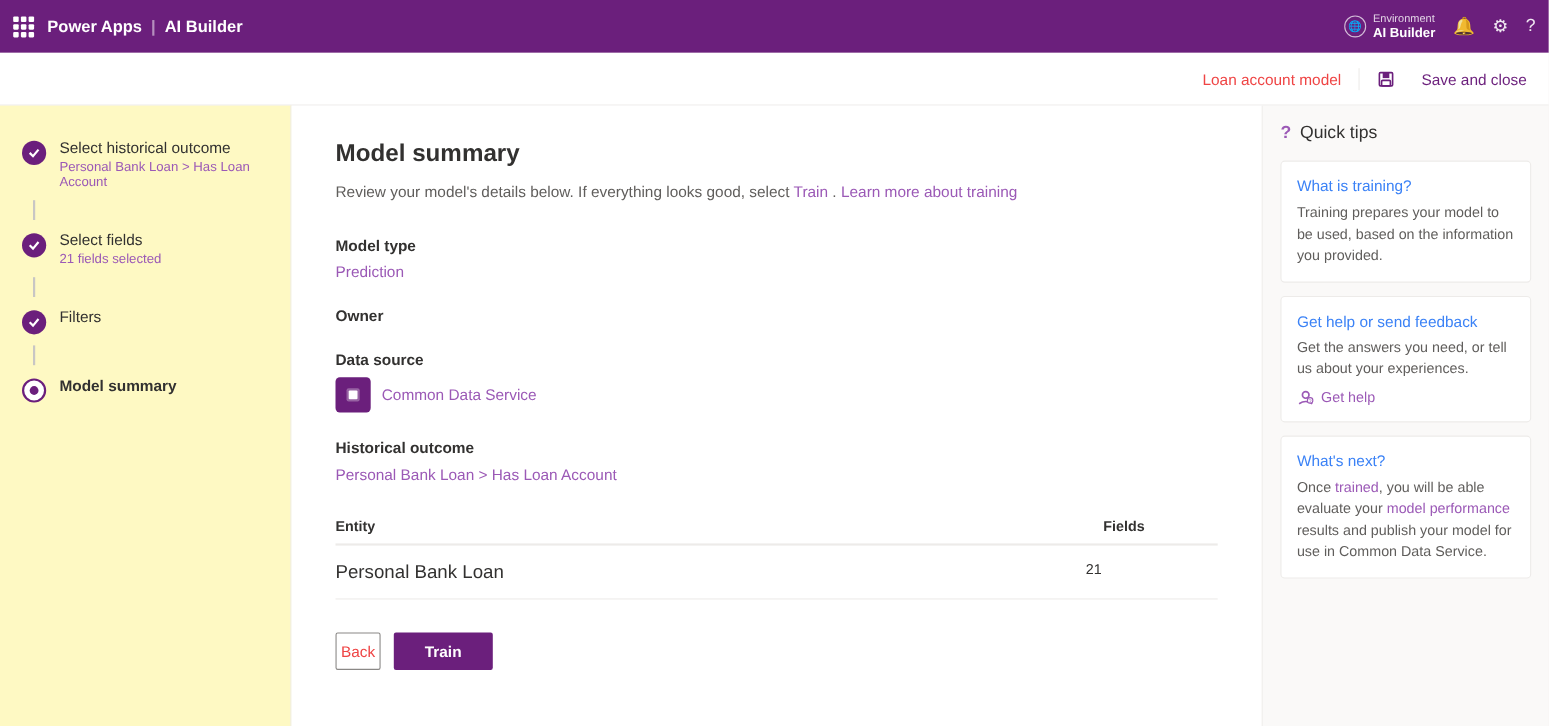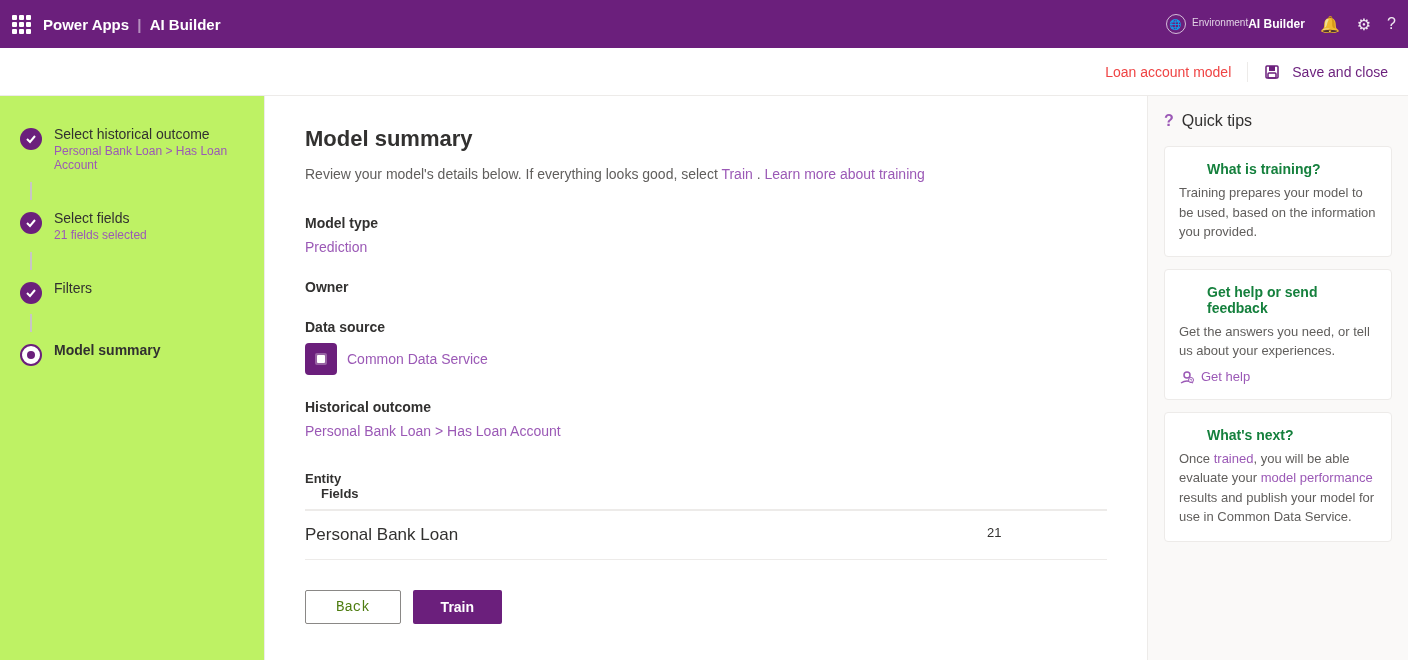--- a/index.html
+++ b/index.html
@@ -14,49 +14,49 @@
       padding: 0 12px;
       color: white;
       justify-content: space-between;
     }
     .topnav-left { display: flex; align-items: center; gap: 12px; }
     .topnav-logo { font-size: 15px; font-weight: 600; color: white; }
     .topnav-separator { color: rgba(255,255,255,0.5); margin: 0 4px; }
     .topnav-right { display: flex; align-items: center; gap: 16px; }
     .env-block { display: flex; align-items: center; gap: 6px; color: white; font-size: 12px; }
     .env-icon { width: 20px; height: 20px; border-radius: 50%; border: 1.5px solid rgba(255,255,255,0.7); display: flex; align-items: center; justify-content: center; font-size: 10px; }
-    .env-text { display: flex; flex-direction: row; }
+    .env-text { display: flex; flex-direction: column; }
     .env-label { font-size: 10px; opacity: 0.8; }
     .env-name { font-size: 12px; font-weight: 600; }
     .topnav-icon { color: white; font-size: 16px; cursor: pointer; opacity: 0.9; }
     .waffle-icon { display: grid; grid-template-columns: repeat(3,5px); grid-gap: 2px; }
     .waffle-dot { width: 5px; height: 5px; background: white; border-radius: 1px; }
 
     
     .subheader {
       background: white;
       height: 48px;
       display: flex;
       align-items: center;
       justify-content: flex-end;
       padding: 0 20px;
       border-bottom: 1px solid #edebe9;
       gap: 16px;
     }
     .subheader-model-name { font-size: 14px; color: #ef4444; }
     .subheader-divider { width: 1px; height: 20px; background: #edebe9; }
-    .save-close-btn { display: flex; align-items: center; gap: 12px; color: #6b1f7c; font-size: 14px; cursor: pointer; background: none; border: none; }
+    .save-close-btn { display: flex; align-items: center; gap: 24px; color: #6b1f7c; font-size: 14px; cursor: pointer; background: none; border: none; }
 
     
     .main-layout { display: flex; height: calc(660px - 48px - 48px); }
 
     
     .sidebar {
       width: 265px;
-      background: #bef264;
+      background: #fef9c3;
       border-right: 1px solid #edebe9;
       padding: 20px 0;
       flex-shrink: 0;
     }
     .step-item { display: flex; align-items: flex-start; padding: 10px 20px; gap: 12px; }
     .step-circle {
       width: 22px; height: 22px; border-radius: 50%;
       display: flex; align-items: center; justify-content: center;
       flex-shrink: 0; margin-top: 2px;
     }
@@ -82,50 +82,50 @@
     .desc-link { color: #9b59b6; cursor: pointer; text-decoration: none; }
     .section-label { font-size: 14px; font-weight: 600; color: #323130; margin-bottom: 8px; }
     .section-value { font-size: 14px; color: #9b59b6; margin-bottom: 24px; cursor: pointer; }
     .section-block { margin-bottom: 24px; }
     .datasource-box { display: flex; align-items: center; gap: 10px; }
     .cds-icon {
       width: 32px; height: 32px; background: #6b1f7c; border-radius: 4px;
       display: flex; align-items: center; justify-content: center; color: white; font-size: 14px;
     }
     .table-section { margin-top: 20px; }
-    .table-header { display: flex; padding: 8px 0; border-bottom: 2px solid #edebe9; flex-direction: column; }
+    .table-header { display: flex; padding: 8px 0; border-bottom: 2px solid #edebe9; }
     .col-entity { flex: 1; font-size: 13px; font-weight: 600; color: #323130; }
     .col-fields { width: 120px; font-size: 13px; font-weight: 600; color: #323130; padding-left: 16px; }
     .table-row-data { display: flex; padding: 14px 0; border-bottom: 1px solid #edebe9; }
     .cell-entity { flex: 1; font-size: 17px; color: #323130; }
     .cell-fields { width: 120px; font-size: 13px; color: #323130; }
 
     .btn-row { display: flex; gap: 12px; margin-top: 30px; }
     .btn-back {
-      padding: 8px 30px; background: white; border: 1px solid #8a8886;
-      color: #4d7c0f; font-size: 14px; cursor: pointer; border-radius: 2px; font-family: Liberation Mono, monospace;
+      padding: 8px 4px; background: white; border: 1px solid #8a8886;
+      color: #ef4444; font-size: 14px; cursor: pointer; border-radius: 2px;
     }
     .btn-train {
       padding: 8px 28px; background: #6b1f7c; border: none;
       color: white; font-size: 14px; cursor: pointer; border-radius: 2px; font-weight: 600;
     }
 
     
     .quick-tips {
       width: 260px;
       background: #faf9f8;
       padding: 16px;
       overflow-y: auto;
       flex-shrink: 0;
     }
     .qt-header { display: flex; align-items: center; gap: 8px; margin-bottom: 16px; }
     .qt-icon { color: #9b59b6; font-size: 16px; font-weight: bold; }
     .qt-title { font-size: 16px; font-weight: 400; color: #323130; }
     .qt-card { background: white; border: 1px solid #edebe9; border-radius: 4px; padding: 14px; margin-bottom: 12px; }
-    .qt-card-title { font-size: 14px; font-weight: 700; color: #15803d; margin-bottom: 6px; margin-left: 28px; }
+    .qt-card-title { font-size: 14px; font-weight: 400; color: #3b82f6; margin-bottom: 6px; }
     .qt-card-text { font-size: 13px; color: #605e5c; line-height: 1.5; }
     .qt-card-link { color: #9b59b6; cursor: pointer; }
     .get-help-row { display: flex; align-items: center; gap: 6px; margin-top: 8px; color: #9b59b6; font-size: 13px; cursor: pointer; }
   </style>
 </head>
 <body>
 
 <nav class="topnav">
   <div class="topnav-left">
     <div class="waffle-icon">

